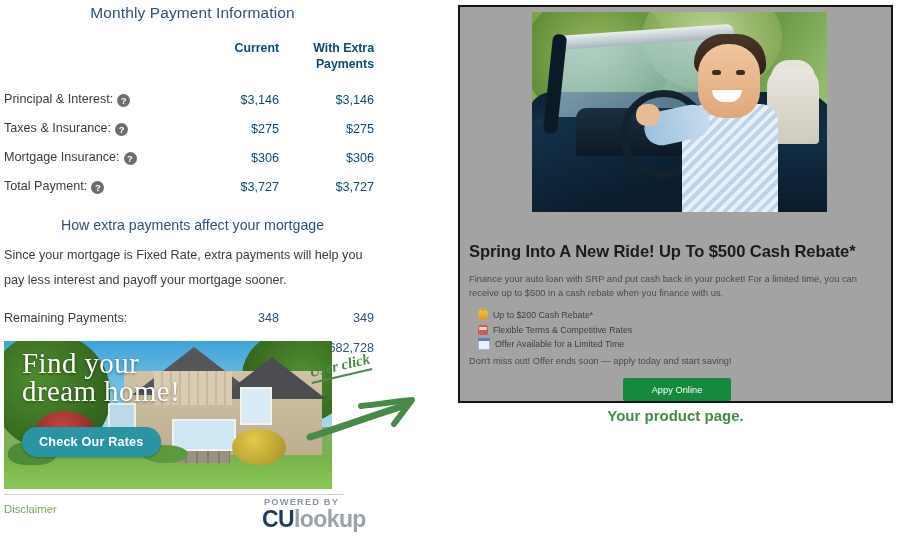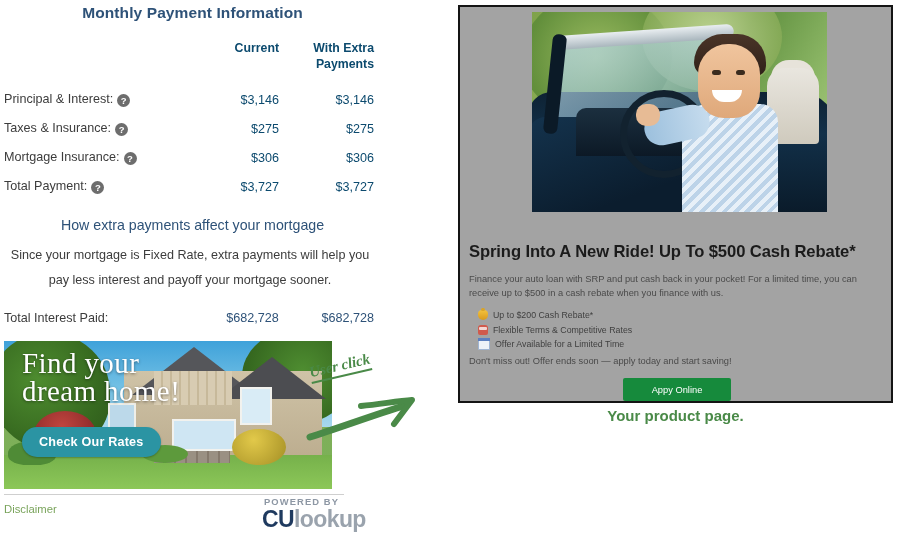--- a/index.html
+++ b/index.html
@@ -12,21 +12,21 @@
   #root { position: relative; width: 900px; height: 550px; }
 
   
   .calc-panel {
     position: absolute; left: 0; top: 0; width: 385px; height: 550px;
   }
   .calc-title {
     text-align: center;
     color: #2e5278;
     font-size: 15.5px;
-    font-weight: 700;
+    font-weight: 400;
     padding-top: 4px;
     letter-spacing: .1px;
   }
   .pay-table { width: 100%; border-collapse: collapse; margin-top: 5px; }
   .pay-table td { font-size: 12.6px; color: #3c3c3c; padding: 0; }
   .pay-table .col-label { width: 200px; padding-left: 4px; height: 29px; vertical-align: middle; }
   .pay-table .col-num {
     width: 88px; text-align: right; color: #0c4a6e;
     padding-right: 10px; vertical-align: middle;
   }
@@ -41,21 +41,21 @@
     line-height: 13px; text-align: center; vertical-align: -1px; margin-left: 4px;
     font-family: "Liberation Sans", sans-serif;
   }
 
   .sub-title {
     text-align: center; color: #2e5278; font-size: 14.2px;
     margin-top: 16px; font-weight: 400;
   }
   .body-copy {
     color: #3c3c3c; font-size: 12.6px; line-height: 25px;
-    margin-top: 10px; padding-left: 4px; width: 372px; text-align: center;
+    margin-top: 10px; padding-left: 4px; width: 372px;
   }
   .extra-table { width: 100%; border-collapse: collapse; margin-top: 10px; }
   .extra-table td { font-size: 12.6px; color: #3c3c3c; height: 28px; vertical-align: middle; }
   .extra-table .col-label { width: 200px; padding-left: 4px; }
   .extra-table .col-num { width: 88px; text-align: right; color: #2e5278; padding-right: 10px; }
   .extra-table .col-num.last { width: 87px; padding-right: 11px; }
 
   
   .promo {
     position: absolute; left: 4px; top: 341px; width: 328px; height: 148px;
@@ -267,20 +267,25 @@
         <td class="col-num last">$3,727</td>
       </tr>
     </tbody>
       </table>
 
     <div class="sub-title">How extra payments affect your mortgage</div>
     <div class="body-copy">Since your mortgage is Fixed Rate, extra payments will help you pay less interest and payoff your mortgage sooner.</div>
 
     <table class="extra-table">
       <tbody>
+          <tr>
+        <td class="col-label">Remaining Payments:</td>
+        <td class="col-num">348</td>
+        <td class="col-num last">349</td>
+      </tr>
       <tr>
         <td class="col-label">Total Interest Paid:</td>
         <td class="col-num">$682,728</td>
         <td class="col-num last">$682,728</td>
       </tr>
     </tbody>
       </table>
 
     <div class="promo">
       <div class="sky"></div>

